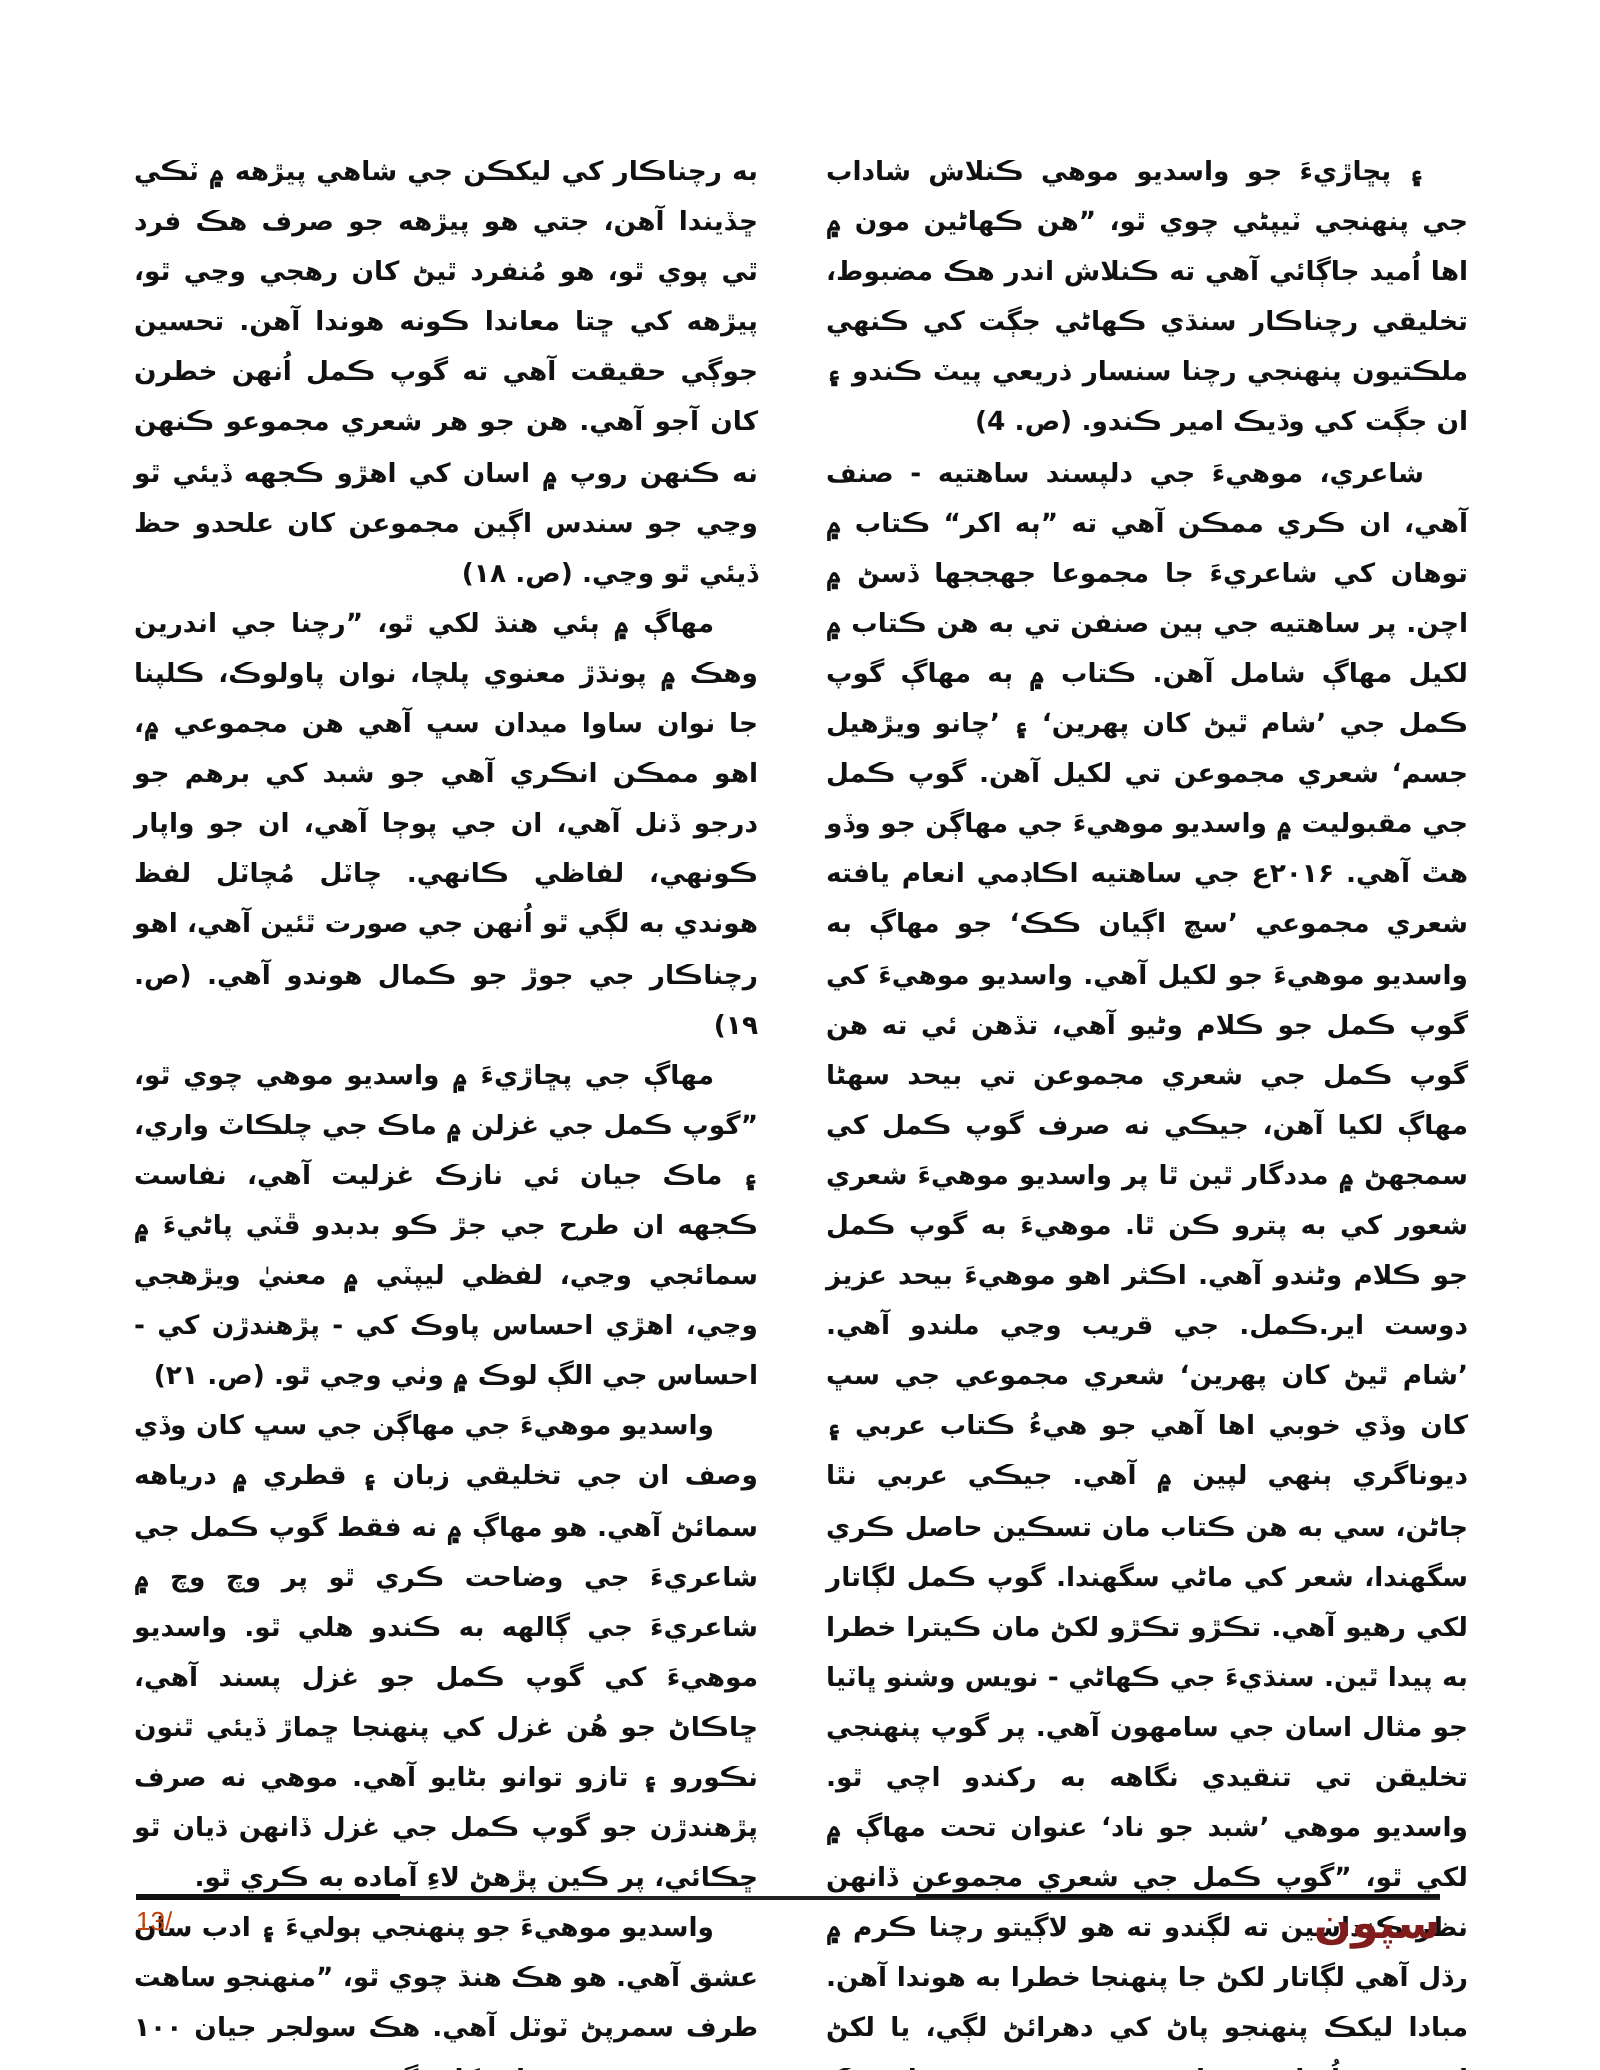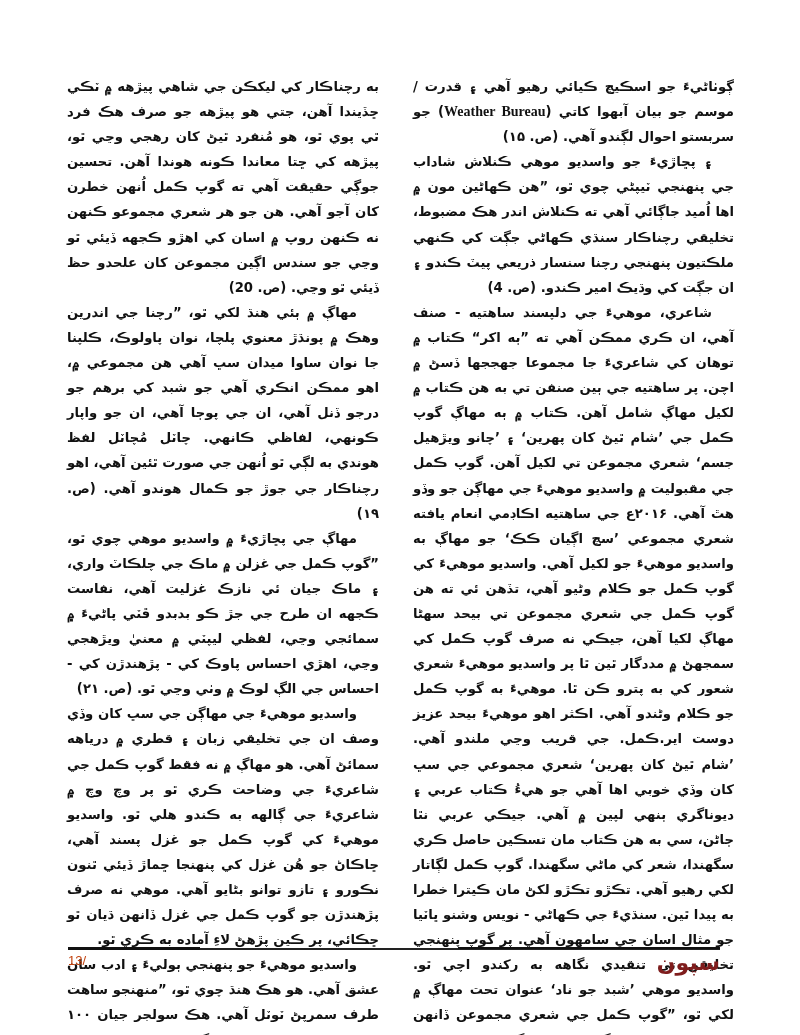--- a/index.html
+++ b/index.html
@@ -29,37 +29,33 @@
     direction: rtl; font-family: "DejaVu Sans", sans-serif; font-weight: bold;
     font-size: 22px; color: #7f1d1d;
   }
 </style>
 </head>
 <body>
 
 <div class="page">
 
   <div class="column col-right">
-    <p class="para">
-      <span>ڳوٺاڻيءَ جو اسڪيچ ڪيائي رهيو آهي ۽ قدرت / موسم جو بيان آبهوا کاتي (</span><span class="latin">Weather Bureau</span><span>) جو سربستو احوال لڳندو آهي.</span>
-      <span class="cite">(ص. ۱۵)</span>
-    </p>
     <p class="para indent">
       <span>۽ پڇاڙيءَ جو واسديو موهي ڪنلاش شاداب جي پنهنجي ٽيپڻي چوي ٿو، ”هن ڪهاڻين مون ۾ اها اُميد جاڳائي آهي ته ڪنلاش اندر هڪ مضبوط، تخليقي رچناڪار سنڌي ڪهاڻي جڳت کي ڪنهي ملڪتيون پنهنجي رچنا سنسار ذريعي پيٽ ڪندو ۽ ان جڳت کي وڌيڪ امير ڪندو.</span>
       <span class="cite">(ص. 4)</span>
     </p>
     <p class="para indent">
       <span>شاعري، موهيءَ جي دلپسند ساهتيه - صنف آهي، ان ڪري ممڪن آهي ته ”ٻه اکر“ ڪتاب ۾ توهان کي شاعريءَ جا مجموعا جهججها ڏسڻ ۾ اچن. پر ساهتيه جي ٻين صنفن تي به هن ڪتاب ۾ لکيل مهاڳ شامل آهن. ڪتاب ۾ ٻه مهاڳ گوپ ڪمل جي ’شام ٿيڻ کان پهرين‘ ۽ ’چانو ويڙهيل جسم‘ شعري مجموعن تي لکيل آهن. گوپ ڪمل جي مقبوليت ۾ واسديو موهيءَ جي مهاڳن جو وڏو هٿ آهي. ۲۰۱۶ع جي ساهتيه اڪاڊمي انعام يافته شعري مجموعي ’سچ اڳيان ڪڪ‘ جو مهاڳ به واسديو موهيءَ جو لکيل آهي. واسديو موهيءَ کي گوپ ڪمل جو ڪلام وڻيو آهي، تڏهن ئي ته هن گوپ ڪمل جي شعري مجموعن تي بيحد سهڻا مهاڳ لکيا آهن، جيڪي نه صرف گوپ ڪمل کي سمجهڻ ۾ مددگار ٿين ٿا پر واسديو موهيءَ شعري شعور کي به پترو ڪن ٿا. موهيءَ به گوپ ڪمل جو ڪلام وڻندو آهي. اڪثر اهو موهيءَ بيحد عزيز دوست اير.ڪمل. جي قريب وڃي ملندو آهي. ’شام ٿيڻ کان پهرين‘ شعري مجموعي جي سڀ کان وڏي خوبي اها آهي جو هيءُ ڪتاب عربي ۽ ديوناگري ٻنهي لپين ۾ آهي. جيڪي عربي نٿا ڄاڻن، سي به هن ڪتاب مان تسڪين حاصل ڪري سگهندا، شعر کي ماڻي سگهندا. گوپ ڪمل لڳاتار لکي رهيو آهي. تڪڙو تڪڙو لکڻ مان ڪيترا خطرا به پيدا ٿين. سنڌيءَ جي ڪهاڻي - نويس وشنو ڀاٽيا جو مثال اسان جي سامهون آهي. پر گوپ پنهنجي تخليقن تي تنقيدي نگاهه به رکندو اچي ٿو. واسديو موهي ’شبد جو ناد‘ عنوان تحت مهاڳ ۾ لکي ٿو، ”گوپ ڪمل جي شعري مجموعن ڏانهن نظر ڪنداسين ته لڳندو ته هو لاڳيتو رچنا ڪرم ۾ رڌل آهي لڳاتار لکڻ جا پنهنجا خطرا به هوندا آهن. مبادا ليکڪ پنهنجو پاڻ کي دهرائڻ لڳي، يا لکڻ اندر جي اُساٽ پڄهائڻ جو ذريعو ٿيڻ بجاءِ هڪ عادت بڻجي پوي، يا لکڻ گنڀير عمل بدران شيلف تي ڪتابن جي قطار وڌائڻ جي هيڪ بڻجي پوي، وغيره، وغيره اهي اهڙا خطرا آهن جي ڪنهن</span>
     </p>
   </div>
 
   <div class="column col-left">
     <p class="para">
       <span>به رچناڪار کي ليکڪن جي شاهي پيڙهه ۾ ٽڪي ڇڏيندا آهن، جتي هو پيڙهه جو صرف هڪ فرد ٿي پوي ٿو، هو مُنفرد ٿيڻ کان رهجي وڃي ٿو، پيڙهه کي ڇتا معاندا ڪونه هوندا آهن. تحسين جوڳي حقيقت آهي ته گوپ ڪمل اُنهن خطرن کان آجو آهي. هن جو هر شعري مجموعو ڪنهن نه ڪنهن روپ ۾ اسان کي اهڙو ڪجهه ڏيئي ٿو وڃي جو سندس اڳين مجموعن کان علحدو حظ ڏيئي ٿو وڃي.</span>
-      <span class="cite">(ص. 20)</span>
+      <span class="cite">(ص. ۱۸)</span>
     </p>
     <p class="para indent">
       <span>مهاڳ ۾ ٻئي هنڌ لکي ٿو، ”رچنا جي اندرين وهڪ ۾ پونڌڙ معنوي پلچا، نوان پاولوڪ، ڪلپنا جا نوان ساوا ميدان سڀ آهي هن مجموعي ۾، اهو ممڪن انڪري آهي جو شبد کي برهم جو درجو ڏنل آهي، ان جي پوڄا آهي، ان جو واپار ڪونهي، لفاظي ڪانهي. چاٽل مُچاٽل لفظ هوندي به لڳي ٿو اُنهن جي صورت ٿئين آهي، اهو رچناڪار جي جوڙ جو ڪمال هوندو آهي.</span>
       <span class="cite">(ص. ۱۹)</span>
     </p>
     <p class="para indent">
       <span>مهاڳ جي پڇاڙيءَ ۾ واسديو موهي چوي ٿو، ”گوپ ڪمل جي غزلن ۾ ماڪ جي چلڪاٽ واري، ۽ ماڪ جيان ئي نازڪ غزليت آهي، نفاست ڪجهه ان طرح جي جڙ ڪو بدبدو ڦٽي پاڻيءَ ۾ سمائجي وڃي، لفظي ليپٽي ۾ معنيٰ ويڙهجي وڃي، اهڙي احساس پاوڪ کي - پڙهندڙن کي - احساس جي الڳ لوڪ ۾ وٺي وڃي ٿو.</span>
       <span class="cite">(ص. ۲۱)</span>
     </p>
     <p class="para indent">

